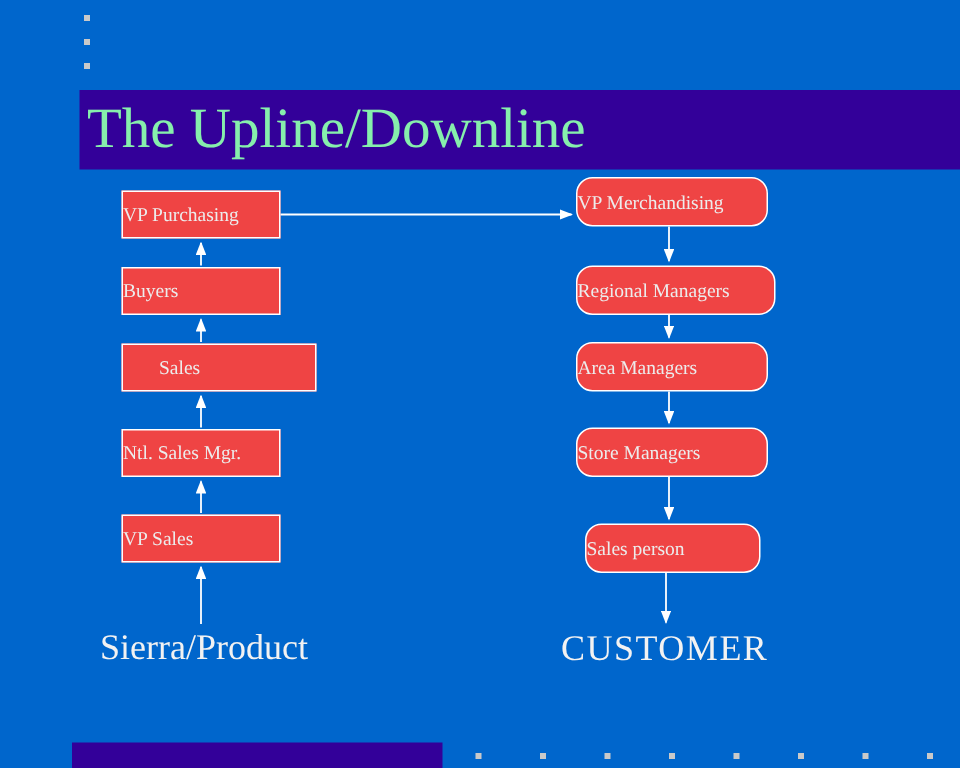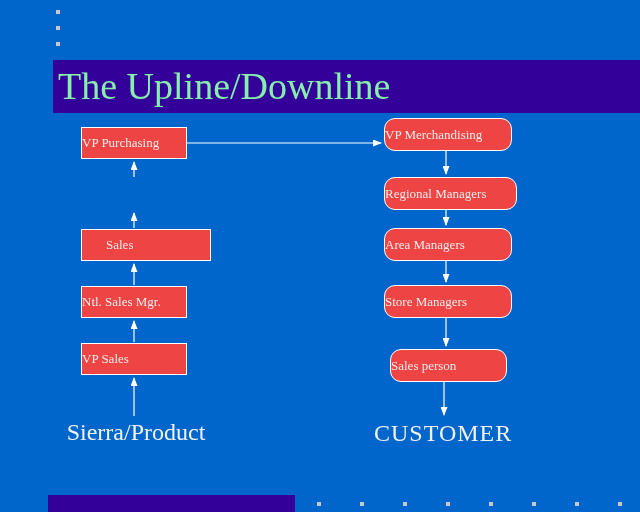--- a/index.html
+++ b/index.html
@@ -90,20 +90,23 @@
   <span class="dot td td2"></span>
   <span class="dot td td3"></span>
 
   <div class="title-band">
     <h1>The Upline/Downline</h1>
   </div>
 
   <div class="box lb lb1">
     <span>VP Purchasing</span>
   </div>
+  <div class="box lb lb2">
+    <span>Buyers</span>
+  </div>
   <div class="box lb lb3">
     <span>Sales</span>
   </div>
   <div class="box lb lb4">
     <span>Ntl. Sales Mgr.</span>
   </div>
   <div class="box lb lb5">
     <span>VP Sales</span>
   </div>
 

